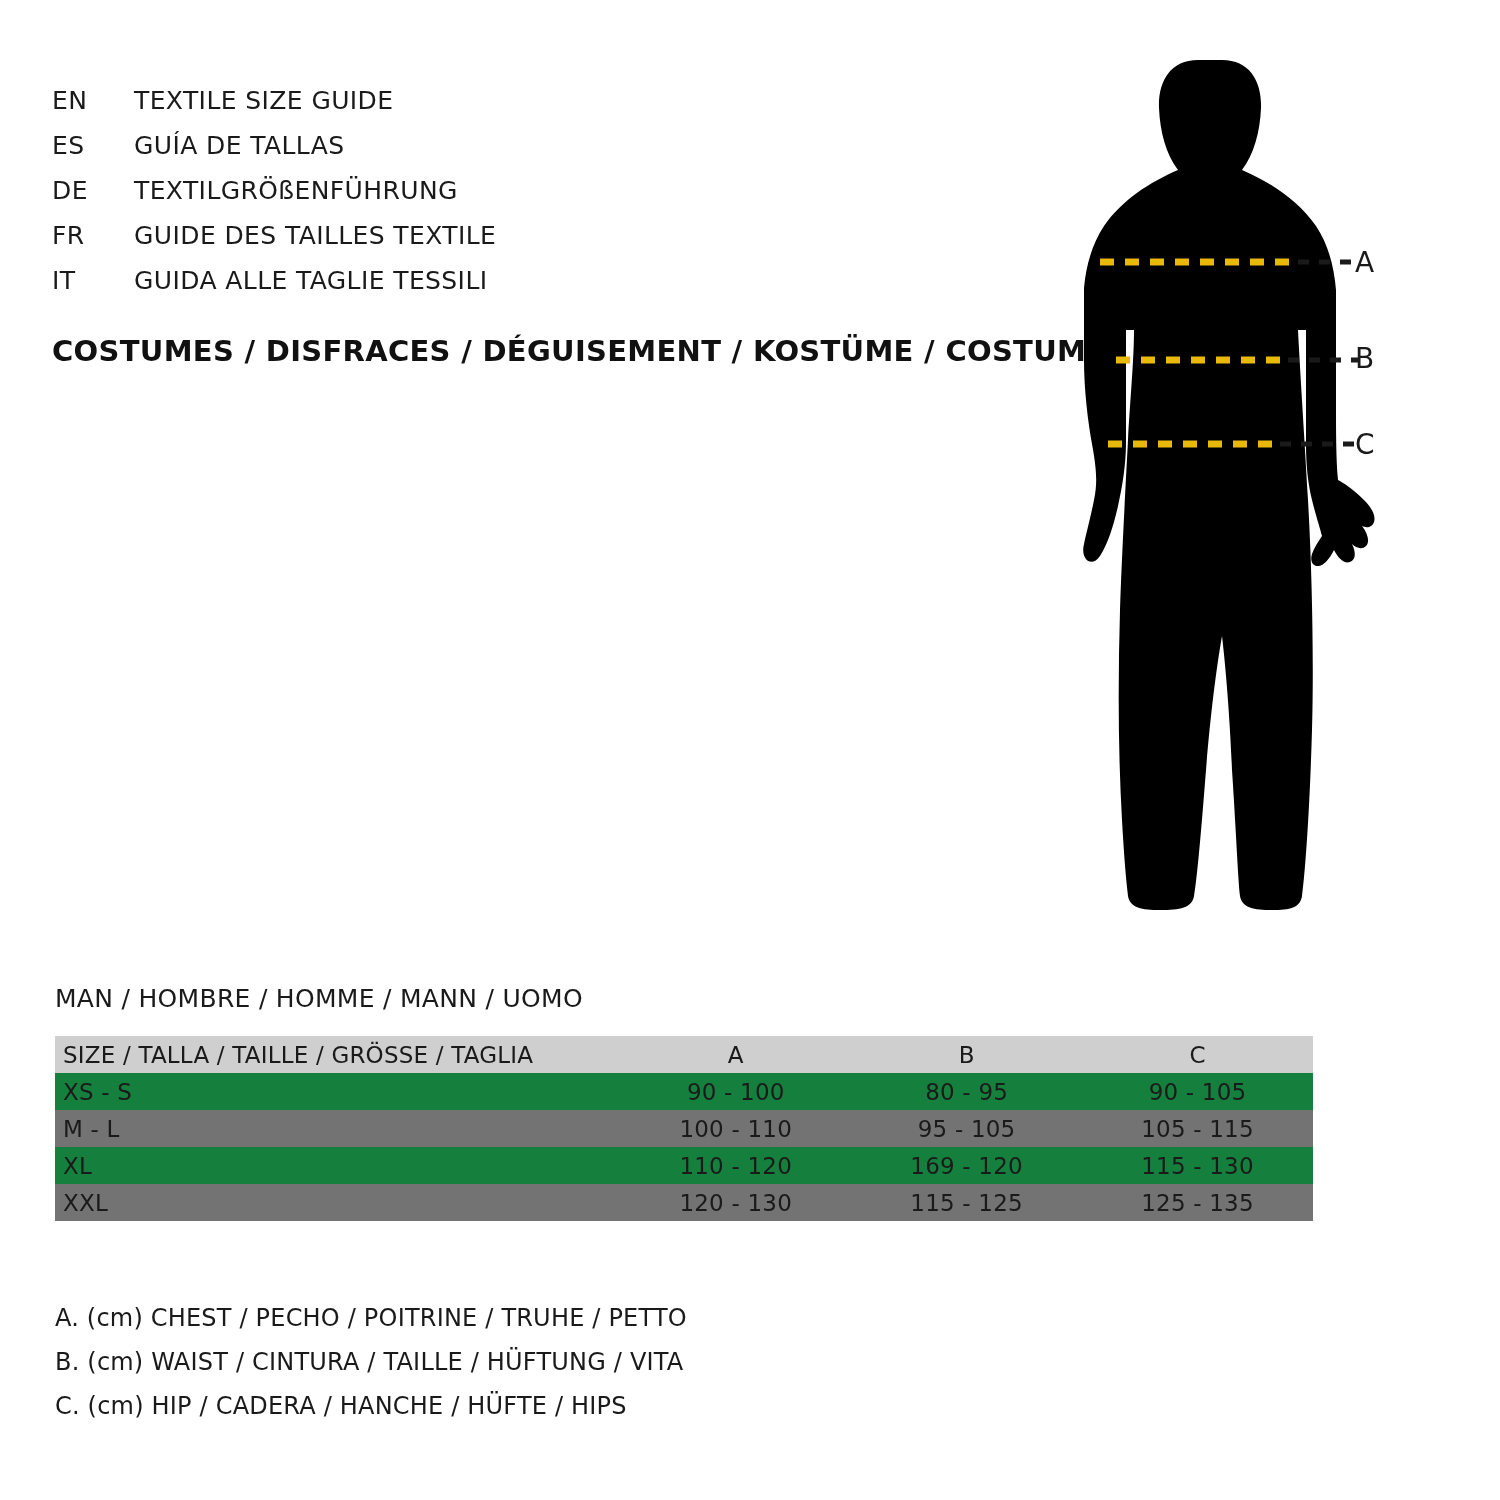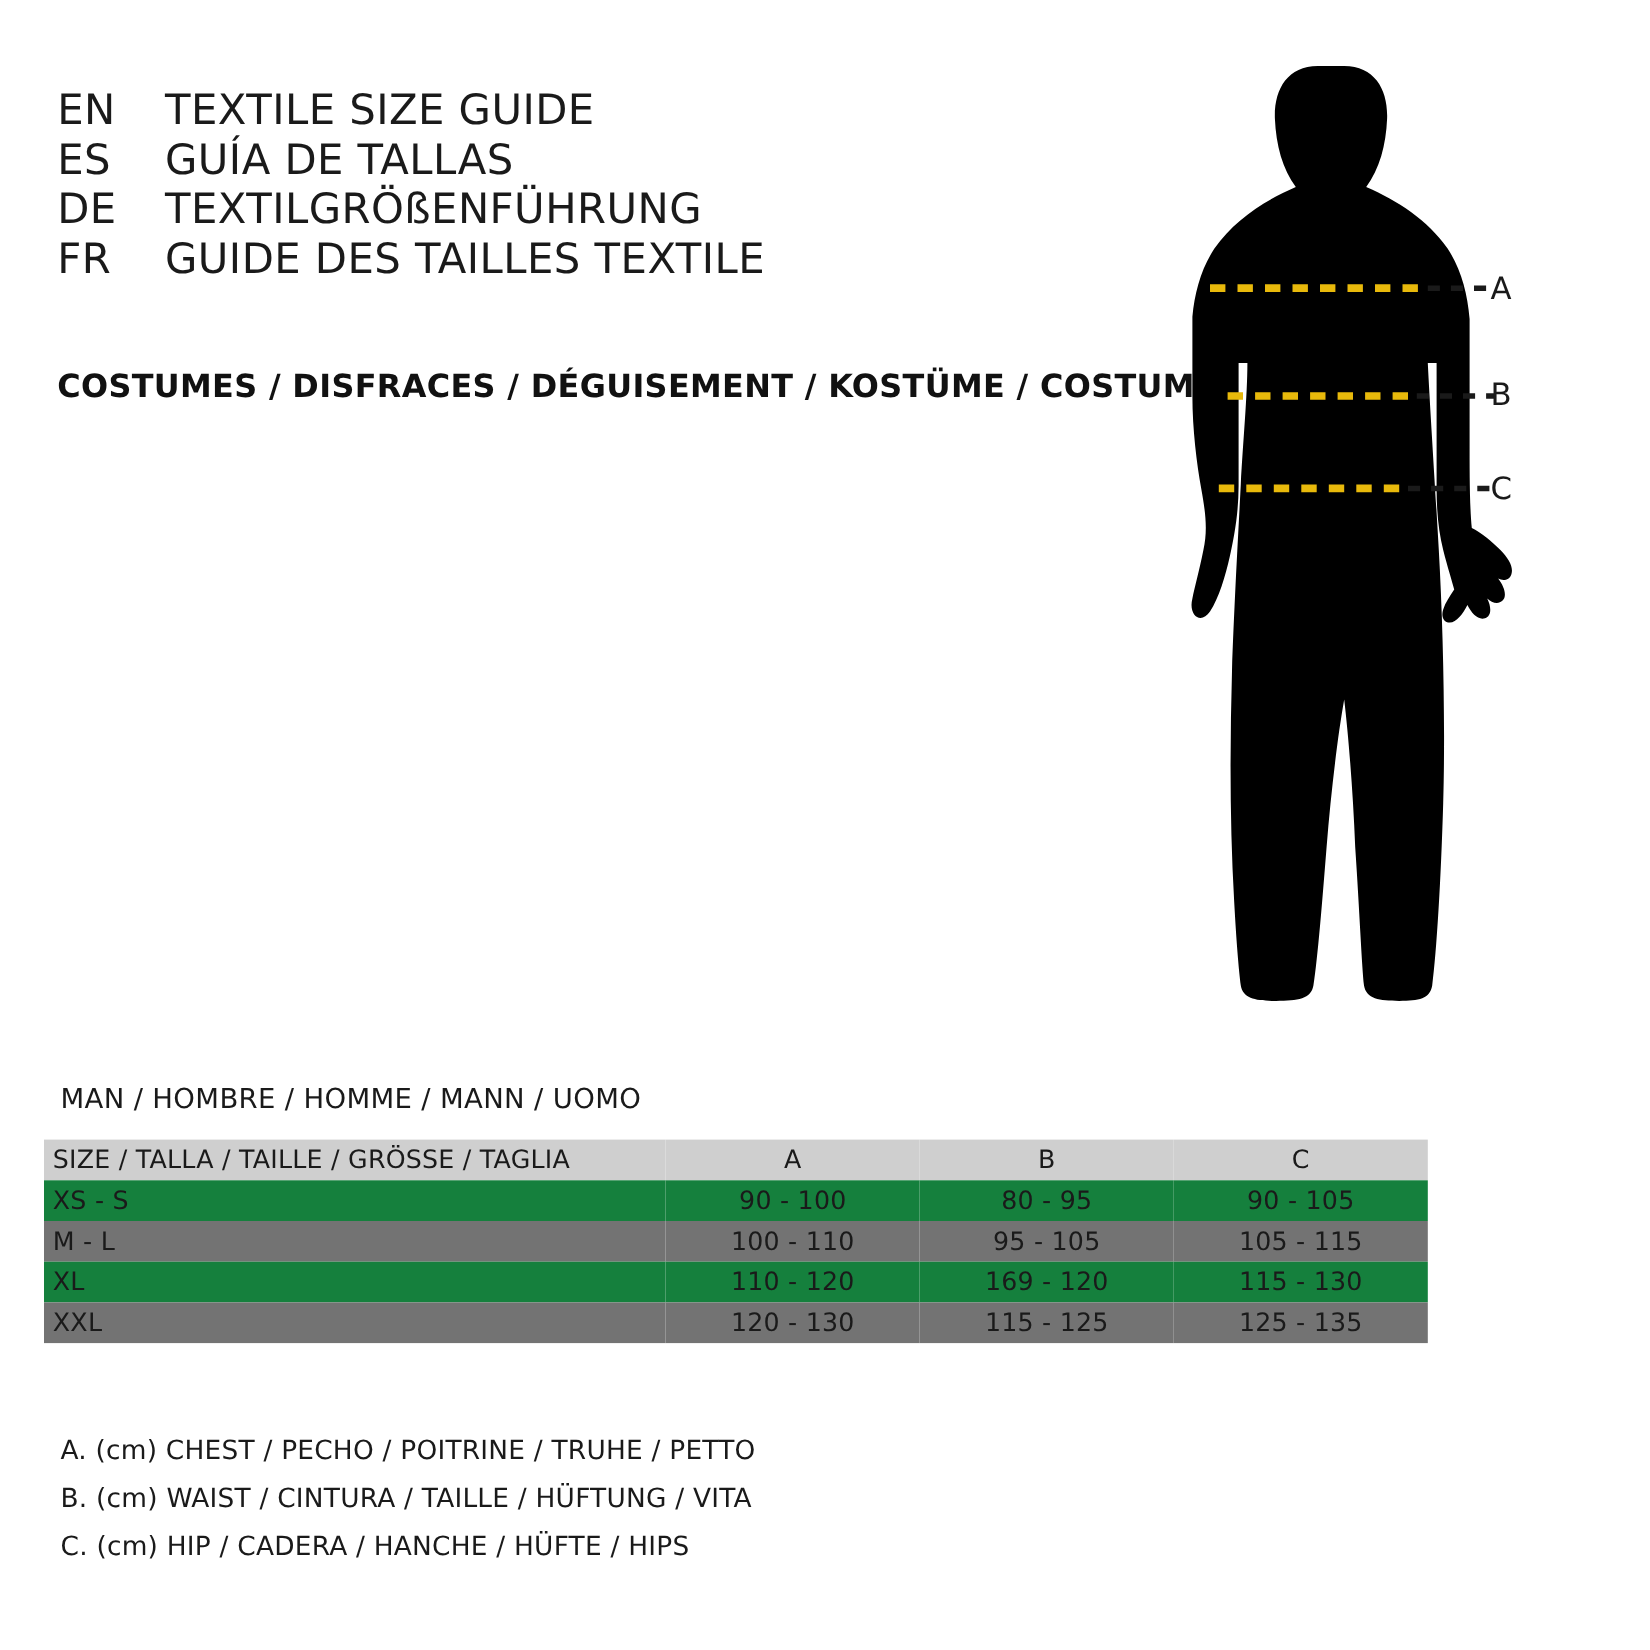--- a/index.html
+++ b/index.html
@@ -19,25 +19,24 @@
   
   .lang-block {
     position: absolute;
     left: 52px;
     top: 78px;
     width: 900px;
   }
   .lang-row {
     display: flex;
     align-items: flex-start;
-    font-size: 38px;
+    font-size: 25px;
     letter-spacing: 0.4px;
     line-height: 45px;
     color: #1a1a1a;
-    gap: 16px;
   }
   .lang-code {
     width: 82px;
     flex: 0 0 82px;
   }
   .lang-text {
     flex: 1;
   }
 
   .category-line {
@@ -77,21 +76,21 @@
     position: absolute;
     left: 55px;
     top: 984px;
     font-size: 25px;
     letter-spacing: 0.3px;
     color: #1a1a1a;
   }
 
   table.size-table {
     position: absolute;
-    left: 40px;
+    left: 55px;
     top: 1036px;
     width: 1258px;
     border-collapse: collapse;
     font-size: 23px;
     color: #1a1a1a;
   }
   table.size-table th,
   table.size-table td {
     padding: 0;
     height: 37px;
@@ -147,20 +146,24 @@
     <span class="lang-code">ES</span>
     <span class="lang-text">GUÍA DE TALLAS</span>
   </div>
   <div class="lang-row">
     <span class="lang-code">DE</span>
     <span class="lang-text">TEXTILGRÖßENFÜHRUNG</span>
   </div>
   <div class="lang-row">
     <span class="lang-code">FR</span>
     <span class="lang-text">GUIDE DES TAILLES TEXTILE</span>
+  </div>
+  <div class="lang-row">
+    <span class="lang-code">IT</span>
+    <span class="lang-text">GUIDA ALLE TAGLIE TESSILI</span>
   </div>
 </div>
 
 <div class="category-line">COSTUMES / DISFRACES / DÉGUISEMENT / KOSTÜME / COSTUMI</div>
 
 <div class="figure-wrap">
   <svg width="420" height="900" viewBox="0 0 420 900" xmlns="http://www.w3.org/2000/svg">
 
     <g>
       <path fill="#000000" d="

